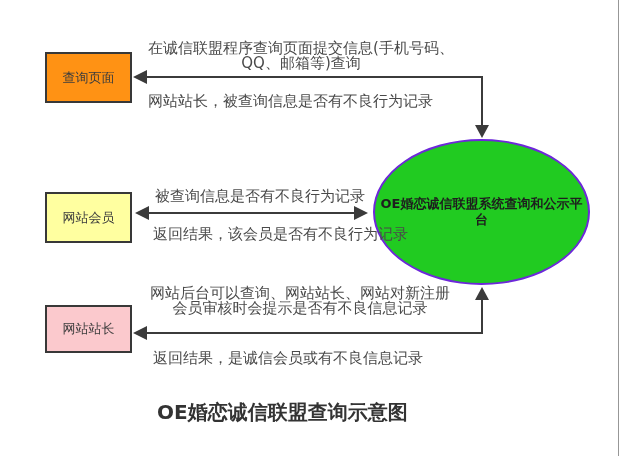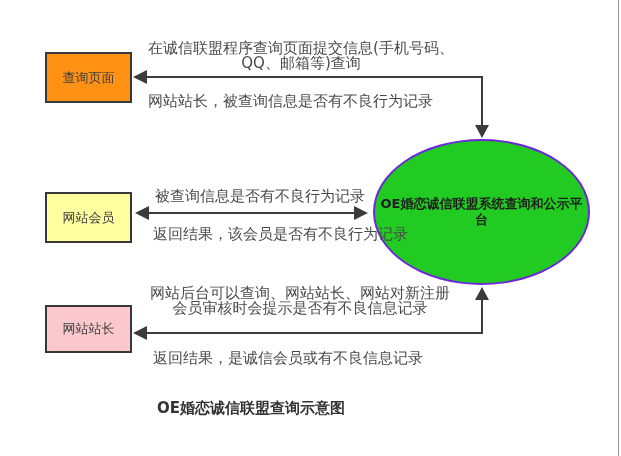--- a/index.html
+++ b/index.html
@@ -50,21 +50,21 @@
   .a2-h { left:148px; top:212px; width:206px; height:2px; }
   .a2-head-left  { left:135px; top:206px; }
   .a2-head-right { left:354px; top:206px; }
   
   .a3-h { left:146px; top:332px; width:336px; height:2px; }
   .a3-v { left:481px; top:298px; width:2px; height:36px; }
   .a3-head-left { left:133px; top:326px; }
   .a3-head-up   { left:475px; top:287px; }
   
   .diagram-title {
-    position:absolute; left:157px; top:399px; font-size:15px; font-weight:bold;
+    position:absolute; left:157px; top:399px; font-size:20px; font-weight:bold;
     color:#333333; white-space:nowrap;
   }
   
   .edge-line { position:absolute; left:618px; top:0; width:1px; height:456px; background:#979797; }
 </style>
 </head>
 <body>
 
 <div class="canvas">
 

